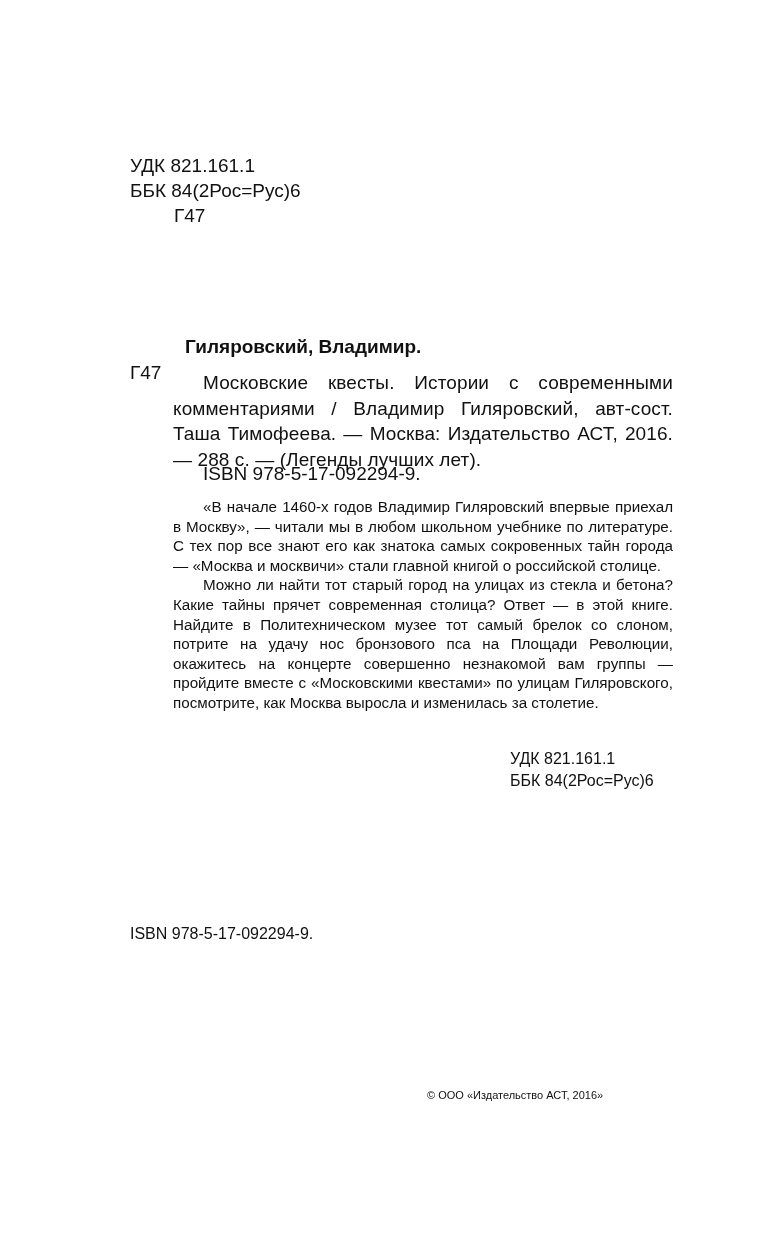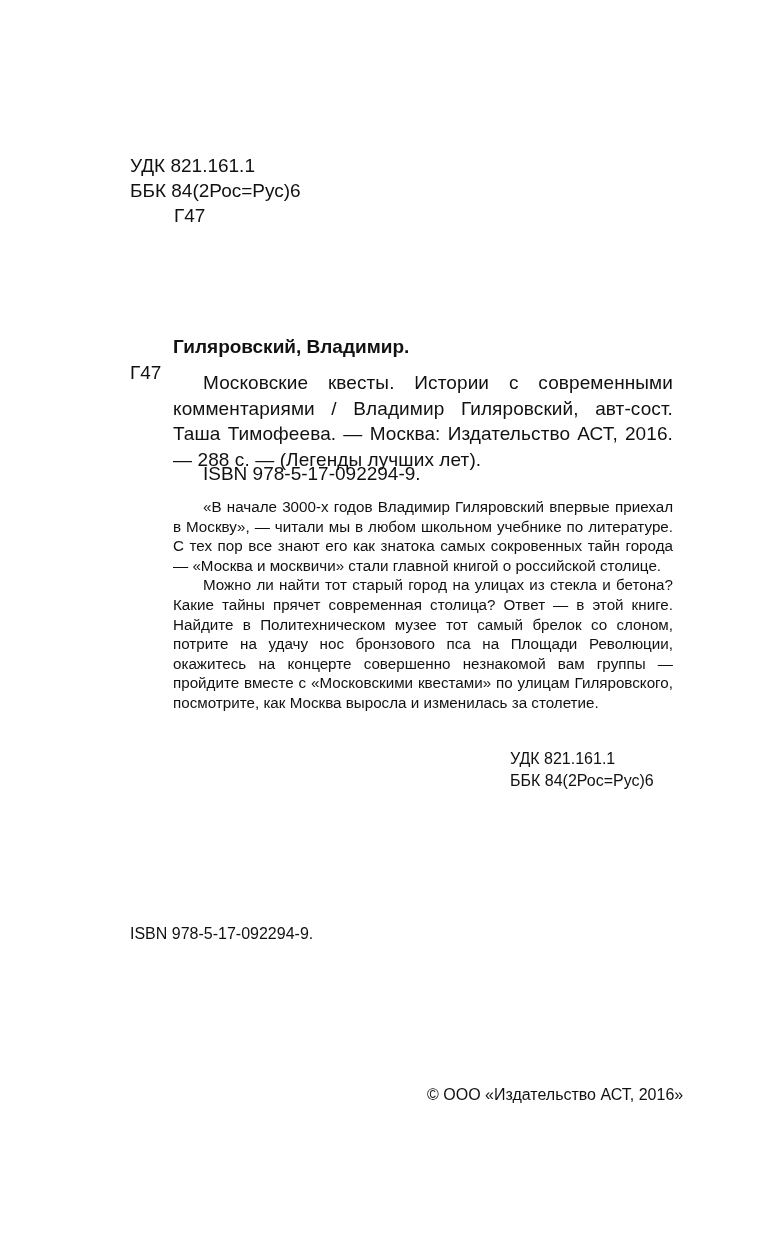--- a/index.html
+++ b/index.html
@@ -23,21 +23,21 @@
       top: 139px;
       font-size: 19px;
       line-height: 25px;
       white-space: nowrap;
     }
     .top-class .code-line { display: block; }
     .top-class .author-mark { padding-left: 44px; }
 
     
     .entry-heading {
-      left: 173px;
+      left: 185px;
       top: 320px;
       font-size: 19px;
       font-weight: bold;
       line-height: 25px;
       white-space: nowrap;
     }
     .entry-mark {
       left: 130px;
       top: 346px;
       font-size: 19px;
@@ -91,21 +91,21 @@
       top: 909px;
       font-size: 16px;
       line-height: 22px;
       white-space: nowrap;
     }
 
     
     .copyright {
       left: 427px;
       top: 1071px;
-      font-size: 16px;
+      font-size: 11px;
       line-height: 20px;
       white-space: nowrap;
     }
   </style>
 </head>
 <body>
 
 <div class="abs top-class">
   <span class="code-line">УДК 821.161.1</span>
   <span class="code-line">ББК 84(2Рос=Рус)6</span>
@@ -114,21 +114,21 @@
 
 <div class="abs entry-heading">Гиляровский, Владимир.</div>
 
 <div class="abs entry-mark">Г47</div>
 
 <div class="abs entry-body">Московские квесты. Истории с современными комментариями / Владимир Гиляровский, авт-сост. Таша Тимофеева. — Москва: Издательство АСТ, 2016. — 288 с. — (Легенды лучших лет).</div>
 
 <div class="abs entry-isbn">ISBN 978-5-17-092294-9.</div>
 
 <div class="abs annotation">
-  <p>«В начале 3000-х годов Владимир Гиляровский впервые приехал в Москву», — читали мы в любом школьном учебнике по литературе. С тех пор все знают его как знатока самых сокровенных тайн города — «Москва и москвичи» стали главной книгой о российской столице.</p>
+  <p>«В начале 1460-х годов Владимир Гиляровский впервые приехал в Москву», — читали мы в любом школьном учебнике по литературе. С тех пор все знают его как знатока самых сокровенных тайн города — «Москва и москвичи» стали главной книгой о российской столице.</p>
   <p>Можно ли найти тот старый город на улицах из стекла и бетона? Какие тайны прячет современная столица? Ответ — в этой книге. Найдите в Политехническом музее тот самый брелок со слоном, потрите на удачу нос бронзового пса на Площади Революции, окажитесь на концерте совершенно незнакомой вам группы — пройдите вместе с «Московскими квестами» по улицам Гиляровского, посмотрите, как Москва выросла и изменилась за столетие.</p>
 </div>
 
 <div class="abs right-class">
   <span>УДК 821.161.1</span>
   <span>ББК 84(2Рос=Рус)6</span>
 </div>
 
 <div class="abs bottom-isbn">ISBN 978-5-17-092294-9.</div>
 

